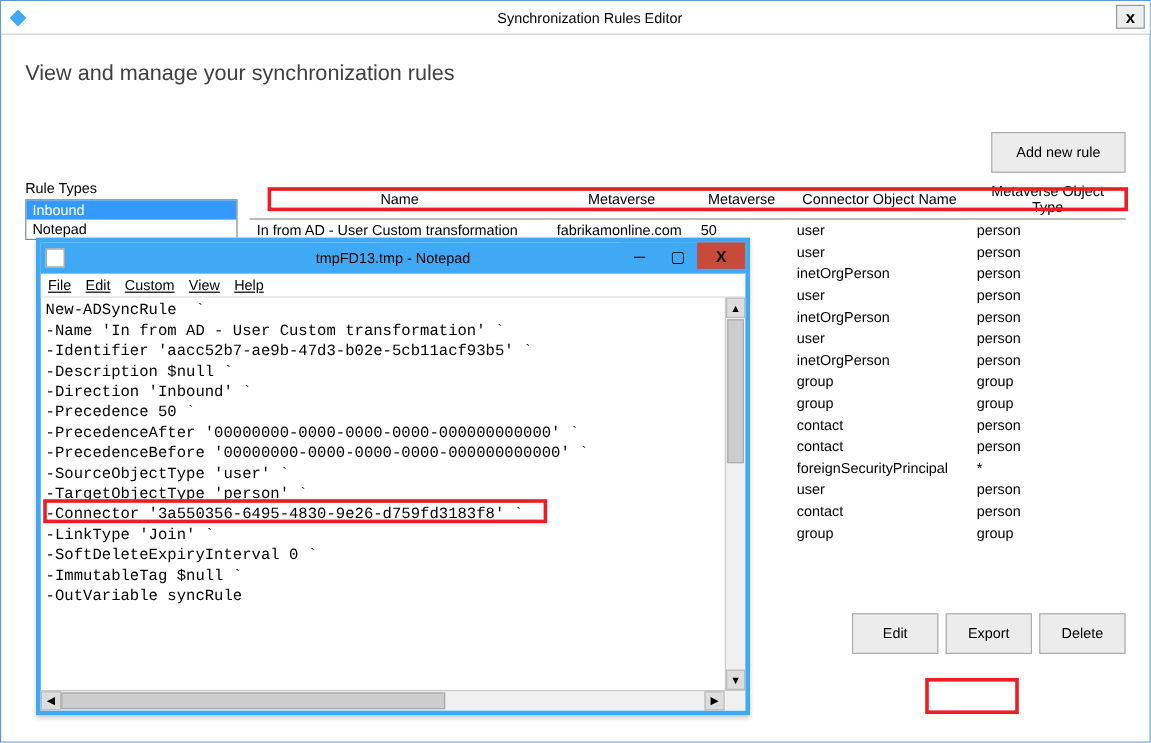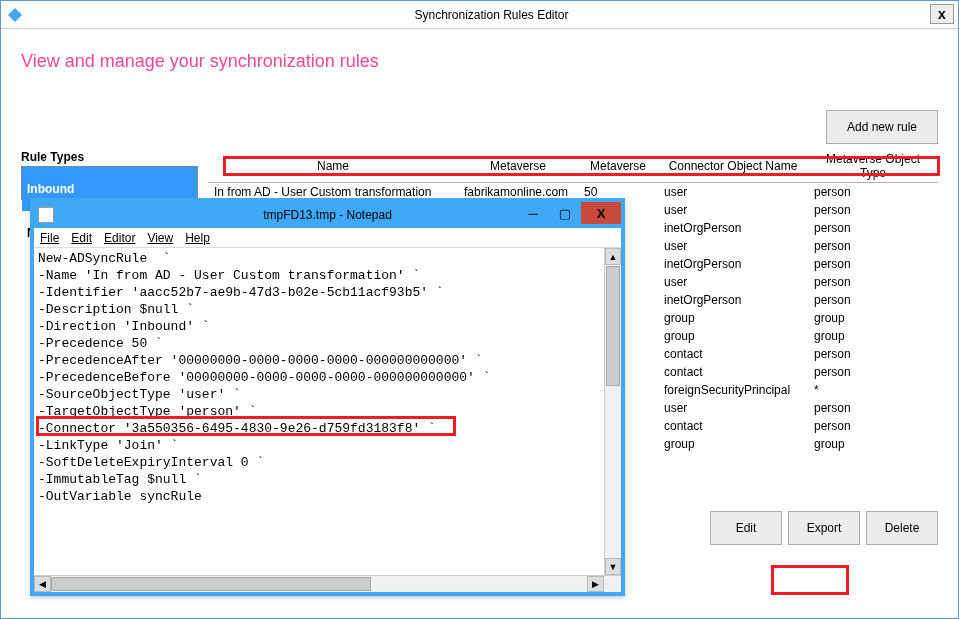--- a/index.html
+++ b/index.html
@@ -60,21 +60,21 @@
     font-size: 14px;
     cursor: pointer;
   }
   .content {
     padding: 22px 20px 18px 20px;
     flex: 1;
     display: flex;
     flex-direction: column;
   }
   .page-heading {
-    color: #ec4899;
+    color: #404040;
     font-size: 18px;
     font-weight: 400;
     margin-bottom: 38px;
   }
   .toolbar-top {
     display: flex;
     justify-content: flex-end;
     margin-bottom: 6px;
   }
   .btn {
@@ -88,29 +88,29 @@
     align-items: center;
     justify-content: center;
     cursor: pointer;
   }
   .btn-wide { min-width: 112px; }
   .main-area {
     display: flex;
     gap: 10px;
     align-items: flex-start;
   }
-  .left-panel { width: 190px; font-weight: bold; }
+  .left-panel { width: 190px; }
   .left-label { margin-bottom: 2px; }
   .listbox {
     border: 1px solid #828790;
     background: #fff;
     height: 34px;
   }
   .listbox div {
-    padding: 15px 5px;
+    padding: 1px 5px;
     cursor: pointer;
   }
   .listbox .sel {
     background: #3399ff;
     color: #fff;
   }
   .grid-wrap {
     flex: 1;
     position: relative;
   }
@@ -455,21 +455,21 @@
     <div class="np-title">tmpFD13.tmp - Notepad</div>
     <div class="np-wbtns">
       <div class="np-wbtn min">─</div>
       <div class="np-wbtn max">▢</div>
       <div class="np-wbtn close">X</div>
     </div>
   </div>
   <div class="np-menubar" id="np-menubar">
       <span>File</span>
       <span>Edit</span>
-      <span>Editor</span>
+      <span>Custom</span>
       <span>View</span>
       <span>Help</span>
     </div>
   <div class="np-body">
     <div class="np-text" id="np-text">New-ADSyncRule  `
 -Name 'In from AD - User Custom transformation' `
 -Identifier 'aacc52b7-ae9b-47d3-b02e-5cb11acf93b5' `
 -Description $null `
 -Direction 'Inbound' `
 -Precedence 50 `

